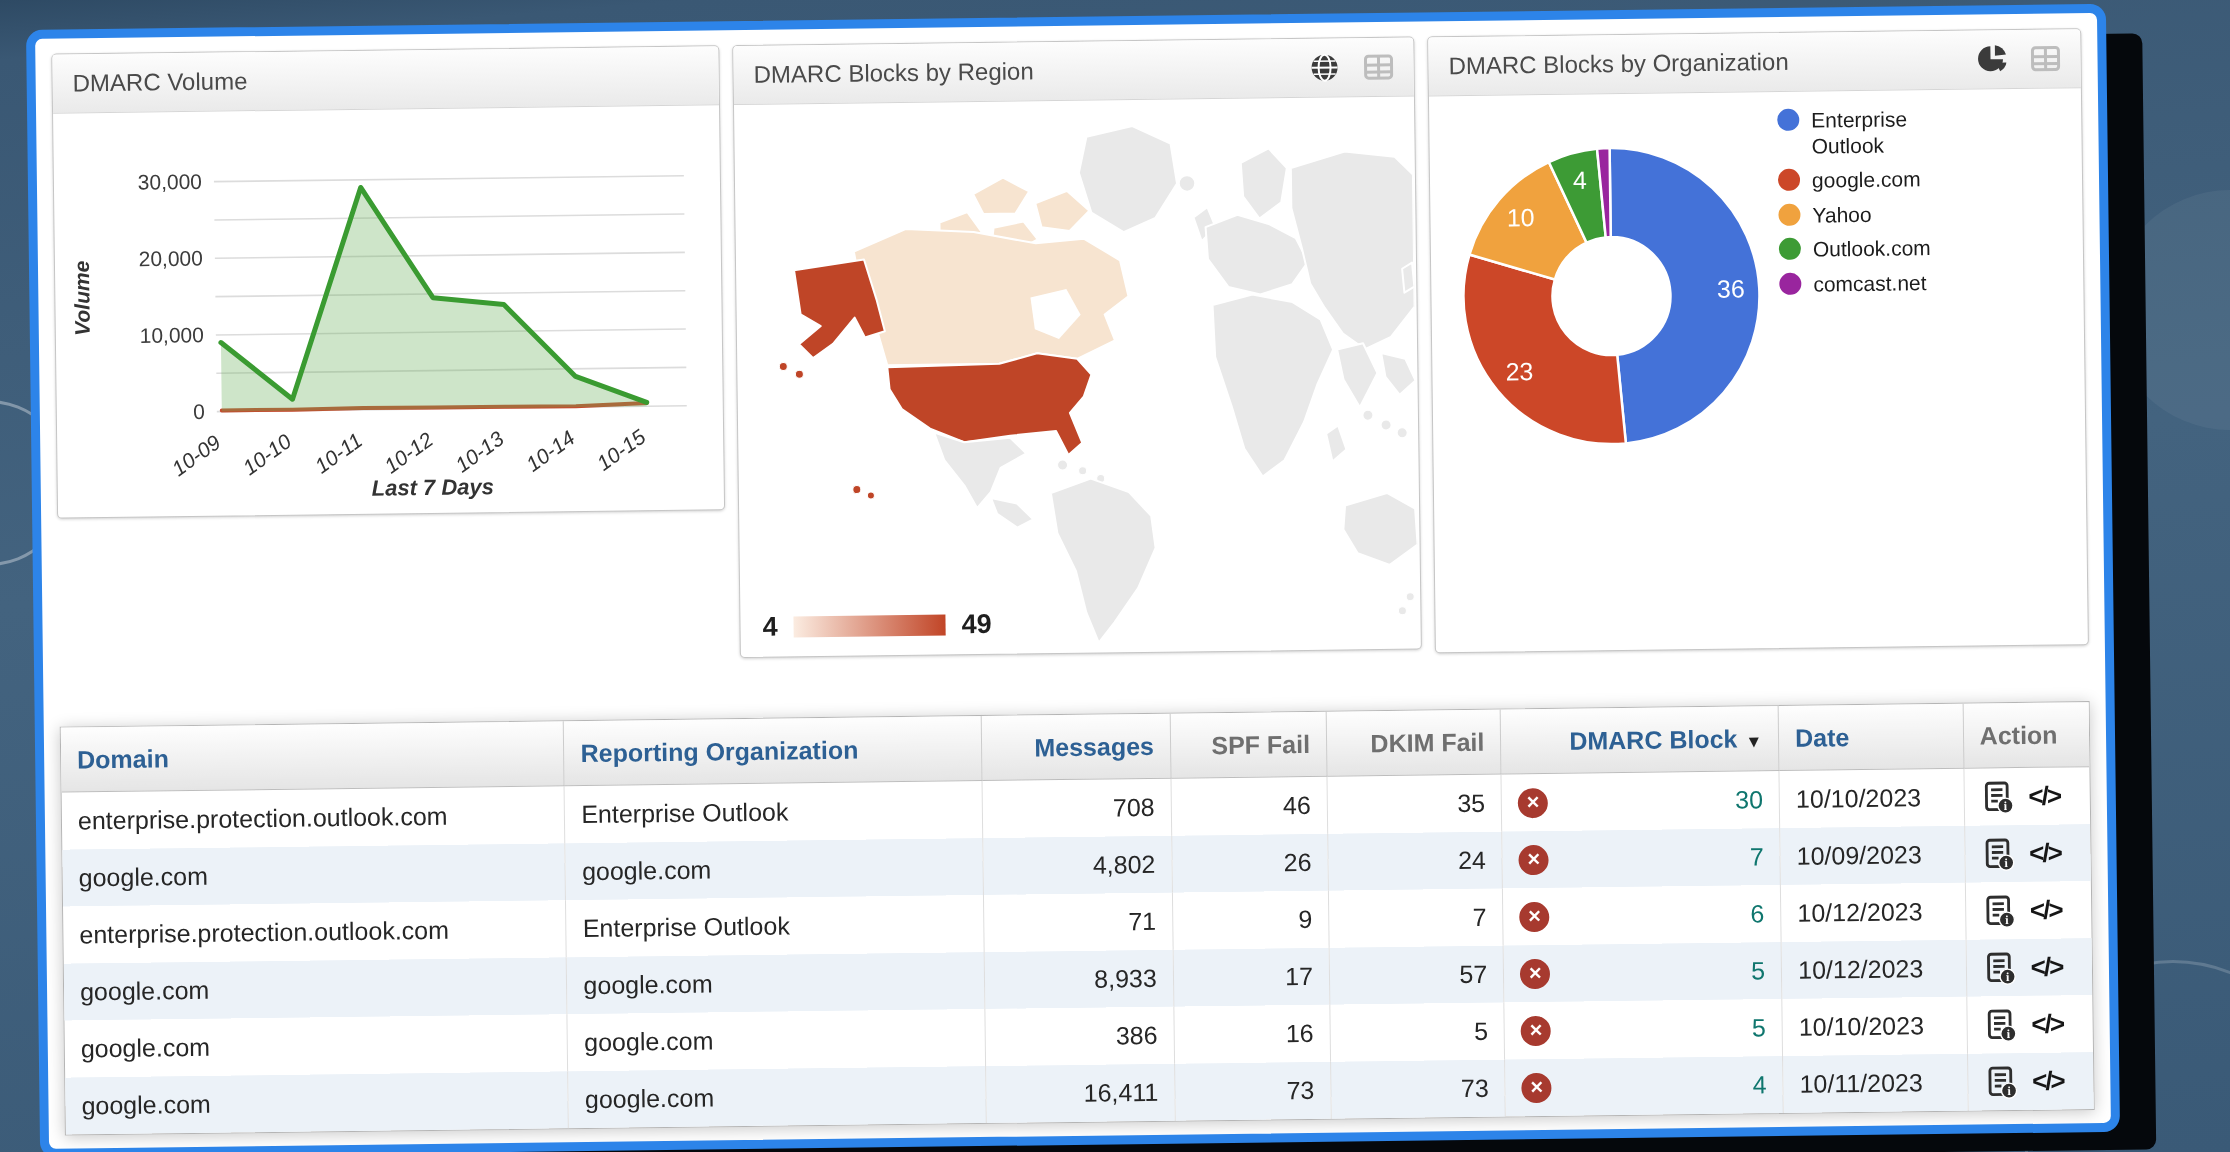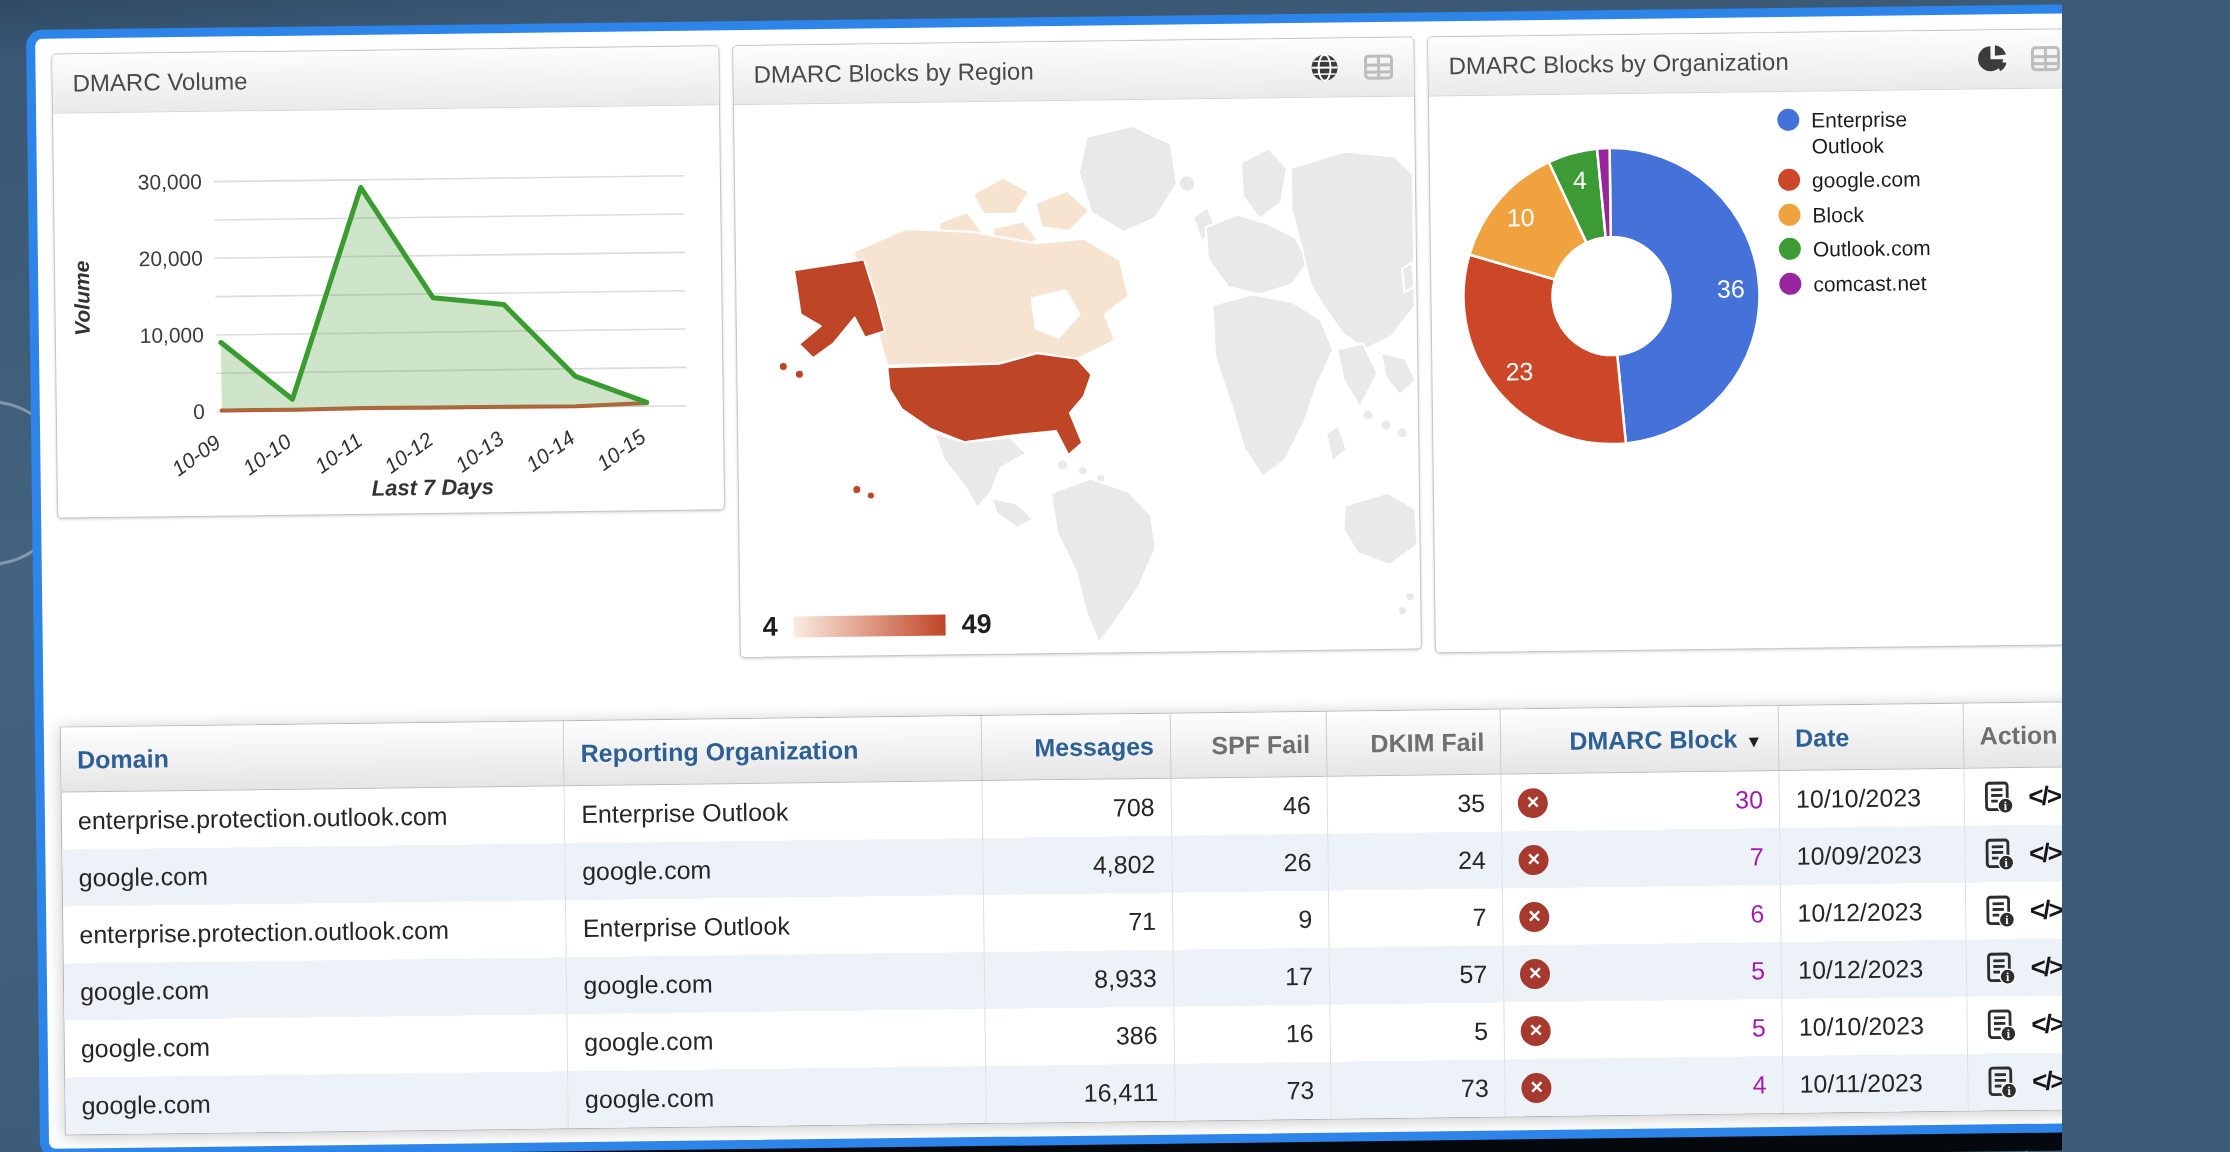--- a/index.html
+++ b/index.html
@@ -2,21 +2,21 @@
 <html><head>
 <meta charset="utf-8">
 <style>
   html,body{margin:0;padding:0;}
   body{
     width:2230px;height:1152px;overflow:hidden;
     font-family:"Liberation Sans",sans-serif;
     background:#3d5b78;
   }
   .stage{
-    position:relative;width:2062px;height:1152px;overflow:hidden;
+    position:relative;width:2230px;height:1152px;overflow:hidden;
     background:linear-gradient(175deg,#2e4a64 0px,#3a5874 60px,#43637f 45%,#3a5a77 100%);
   }
   .deco-circle{position:absolute;border-radius:50%;pointer-events:none;}
   .deco-c1{left:-95px;top:400px;width:160px;height:160px;border:3px solid rgba(255,255,255,0.35);}
   .deco-c2{left:2110px;top:190px;width:240px;height:240px;background:rgba(255,255,255,0.05);}
   .deco-c3{left:2020px;top:960px;width:300px;height:300px;border:3px solid rgba(255,255,255,0.18);}
 
   .window{
     position:absolute;left:26px;top:30px;width:2062px;height:1110px;
     background:#fff;border:9px solid #2d84e9;border-radius:16px;
@@ -62,21 +62,21 @@
   th.hdr-plain{color:#6f6f6f;}
   th.align-right,td.align-right{text-align:right;}
   tbody td{height:57px;padding:0 16px;border-right:1px solid #dedede;color:#262626;
     white-space:nowrap;overflow:hidden;}
   tbody td:last-child{border-right:none;}
   tbody tr:nth-child(even){background:#ecf2f8;}
   .sort-arrow{font-size:17px;color:#222;margin-left:8px;}
   .dmarc-cell{display:flex;align-items:center;justify-content:space-between;}
   .block-badge{width:30px;height:30px;border-radius:50%;background:#a73a2f;color:#fff;
     font-size:17px;font-weight:bold;display:flex;align-items:center;justify-content:center;flex:0 0 30px;}
-  .dmarc-value{color:#a21caf;margin-left:20px;}
+  .dmarc-value{color:#0f766e;margin-left:20px;}
   .action-cell{display:flex;gap:14px;align-items:center;}
   .icon-btn{cursor:pointer;display:inline-flex;align-items:center;}
   .code-icon{font-weight:bold;font-size:26px;color:#161616;letter-spacing:-2px;}
 </style>
 </head>
 <body>
 
 <div class="stage">
   <div class="deco-circle deco-c1"></div>
   <div class="deco-circle deco-c2"></div>
@@ -242,21 +242,21 @@
                 <div class="legend-item">
                   <span class="legend-dot" style="background: rgb(68, 114, 216);"></span>
                   <span class="legend-label">Enterprise Outlook</span>
                 </div>
                 <div class="legend-item">
                   <span class="legend-dot" style="background: rgb(204, 71, 40);"></span>
                   <span class="legend-label">google.com</span>
                 </div>
                 <div class="legend-item">
                   <span class="legend-dot" style="background: rgb(240, 162, 62);"></span>
-                  <span class="legend-label">Block</span>
+                  <span class="legend-label">Yahoo</span>
                 </div>
                 <div class="legend-item">
                   <span class="legend-dot" style="background: rgb(61, 155, 53);"></span>
                   <span class="legend-label">Outlook.com</span>
                 </div>
                 <div class="legend-item">
                   <span class="legend-dot" style="background: rgb(153, 37, 158);"></span>
                   <span class="legend-label">comcast.net</span>
                 </div>
               </div>

